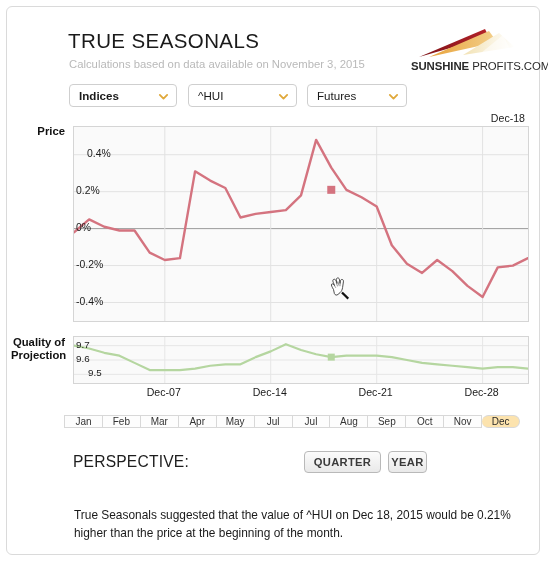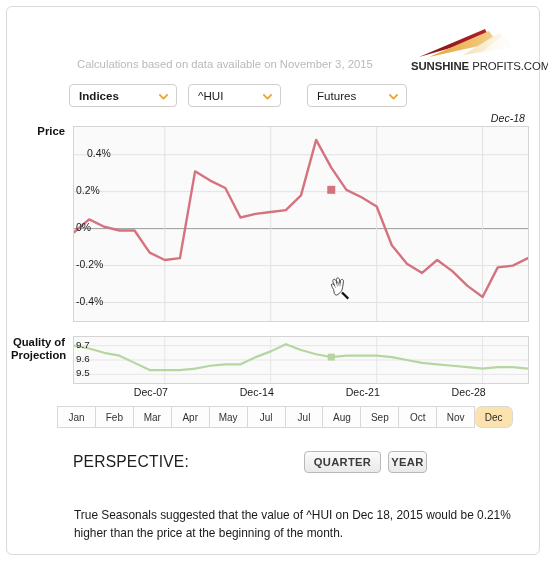--- a/index.html
+++ b/index.html
@@ -36,21 +36,20 @@
     font-weight: normal;
     white-space: nowrap;
   }
   .app-subtitle {
     position: absolute;
     left: 62px;
     top: 51px;
     font-size: 11.3px;
     color: #b9b9b9;
     white-space: nowrap;
-    margin-left: 8px;
   }
 
   
   .logo {
     position: absolute;
     left: 404px;
     top: 18px;
     width: 128px;
     height: 50px;
   }
@@ -87,21 +86,21 @@
     white-space: nowrap;
   }
   .select .chev {
     position: absolute;
     right: 7px;
     top: 6px;
     width: 11px;
     height: 11px;
   }
   #sel-indices { left: 62px; width: 108px; font-weight: bold; }
-  #sel-symbol  { left: 181px; width: 93px; }
+  #sel-symbol  { left: 181px; width: 109px; }
   #sel-market  { left: 300px; width: 100px; }
 
   
   .axis-title {
     position: absolute;
     font-size: 11.3px;
     font-weight: bold;
     color: #111111;
     text-align: right;
     white-space: nowrap;
@@ -110,21 +109,20 @@
   #qp-title { left: 4px; top: 329px; width: 54px; line-height: 12.5px; text-align:right;}
 
   
   .chart-corner-label {
     position: absolute;
     right: 14px;
     top: 105px;
     font-size: 10.6px;
     color: #222222;
     white-space: nowrap;
-    font-style: italic;
   }
   #main-chart {
     position: absolute;
     left: 66px;
     top: 119px;
     width: 456px;
     height: 196px;
     border: 1px solid #d5d5d5;
     background: #fafafa;
     box-sizing: border-box;
@@ -154,31 +152,33 @@
     font-size: 9.8px;
     color: #1a1a1a;
     white-space: nowrap;
   }
   .xlabel {
     position: absolute;
     top: 379px;
     font-size: 10.6px;
     color: #1a1a1a;
     white-space: nowrap;
+    text-align: center;
   }
 
   
   #months {
     position: absolute;
-    left: 50px;
+    left: 57px;
     top: 399px;
     width: 456px;
     height: 22px;
     display: flex;
     box-sizing: border-box;
+    align-items: flex-end;
   }
   .month {
     flex: 1 1 0;
     border: 1px solid #d8d8d8;
     border-left-width: 0;
     background: #fdfdfd;
     font-size: 10px;
     color: #333333;
     display: flex;
     align-items: center;
@@ -241,20 +241,21 @@
     top: 268px;
     width: 24px;
     height: 26px;
   }
 </style>
 </head>
 <body>
 
 <div class="panel">
 
+  <div class="app-title">TRUE SEASONALS</div>
   <div class="app-subtitle">Calculations based on data available on November 3, 2015</div>
 
   <div class="logo">
     <svg width="128" height="36" viewBox="0 0 128 36">
       <defs>
         <linearGradient id="gRed" x1="0" y1="0" x2="1" y2="0">
           <stop offset="0" stop-color="#7d1216"></stop>
           <stop offset="1" stop-color="#b5232a"></stop>
         </linearGradient>
         <linearGradient id="gOr" x1="0" y1="0" x2="1" y2="0">
@@ -363,18 +364,18 @@
     <path d="M14.2 18.2 L20.5 24.5 L22 22.8 L15.8 16.8 Z" fill="#111111"></path>
   </svg>
 
 <div class="ylabel" style="left: 80px; top: 140.714px;">0.4%</div>
     <div class="ylabel" style="left: 69px; top: 177.667px;">0.2%</div>
     <div class="ylabel" style="left: 69px; top: 214.619px;">0%</div>
     <div class="ylabel" style="left: 69px; top: 251.571px;">-0.2%</div>
     <div class="ylabel" style="left: 69px; top: 288.524px;">-0.4%</div>
     <div class="qlabel" style="left: 69px; top: 331.625px;">9.7</div>
     <div class="qlabel" style="left: 69px; top: 346px;">9.6</div>
-    <div class="qlabel" style="left: 69px; top: 360.375px;">9.5</div>
+    <div class="qlabel" style="left: 81px; top: 360.375px;">9.5</div>
     <div class="xlabel" style="left: 126.8px; top: 379px; width: 60px;">Dec-07</div>
     <div class="xlabel" style="left: 232.733px; top: 379px; width: 60px;">Dec-14</div>
     <div class="xlabel" style="left: 338.667px; top: 379px; width: 60px;">Dec-21</div>
     <div class="xlabel" style="left: 444.6px; top: 379px; width: 60px;">Dec-28</div>
   </div>
 
 </body></html>

